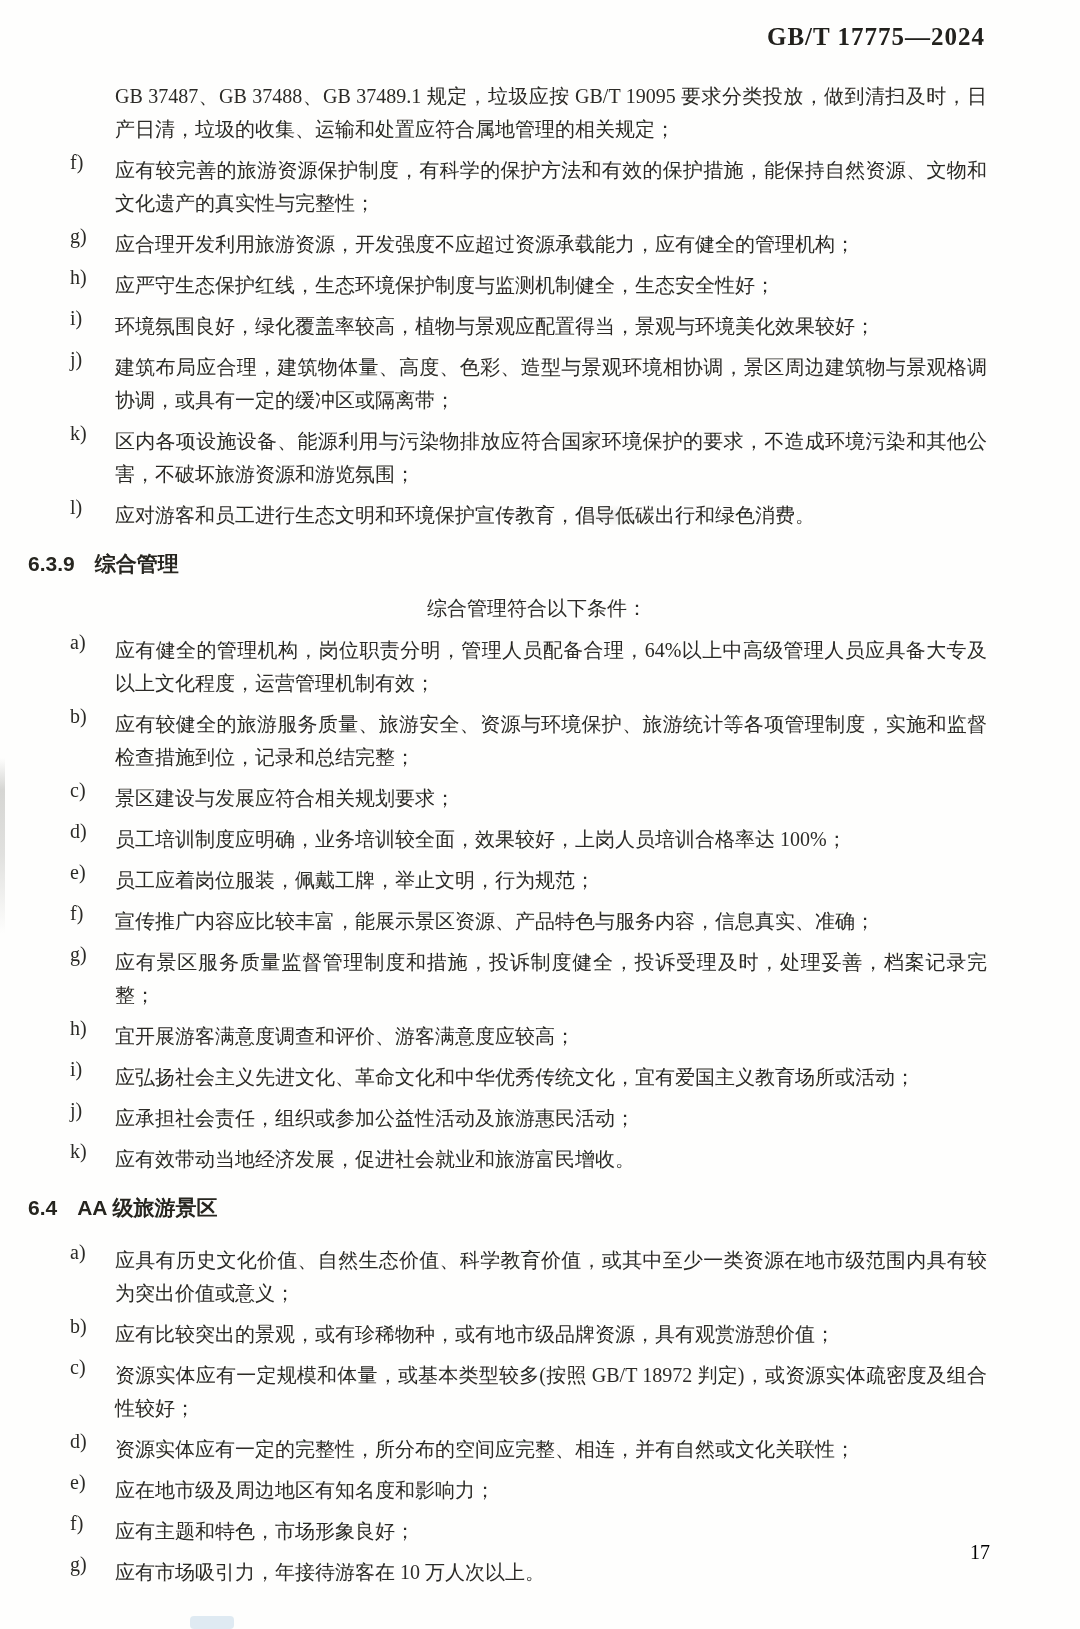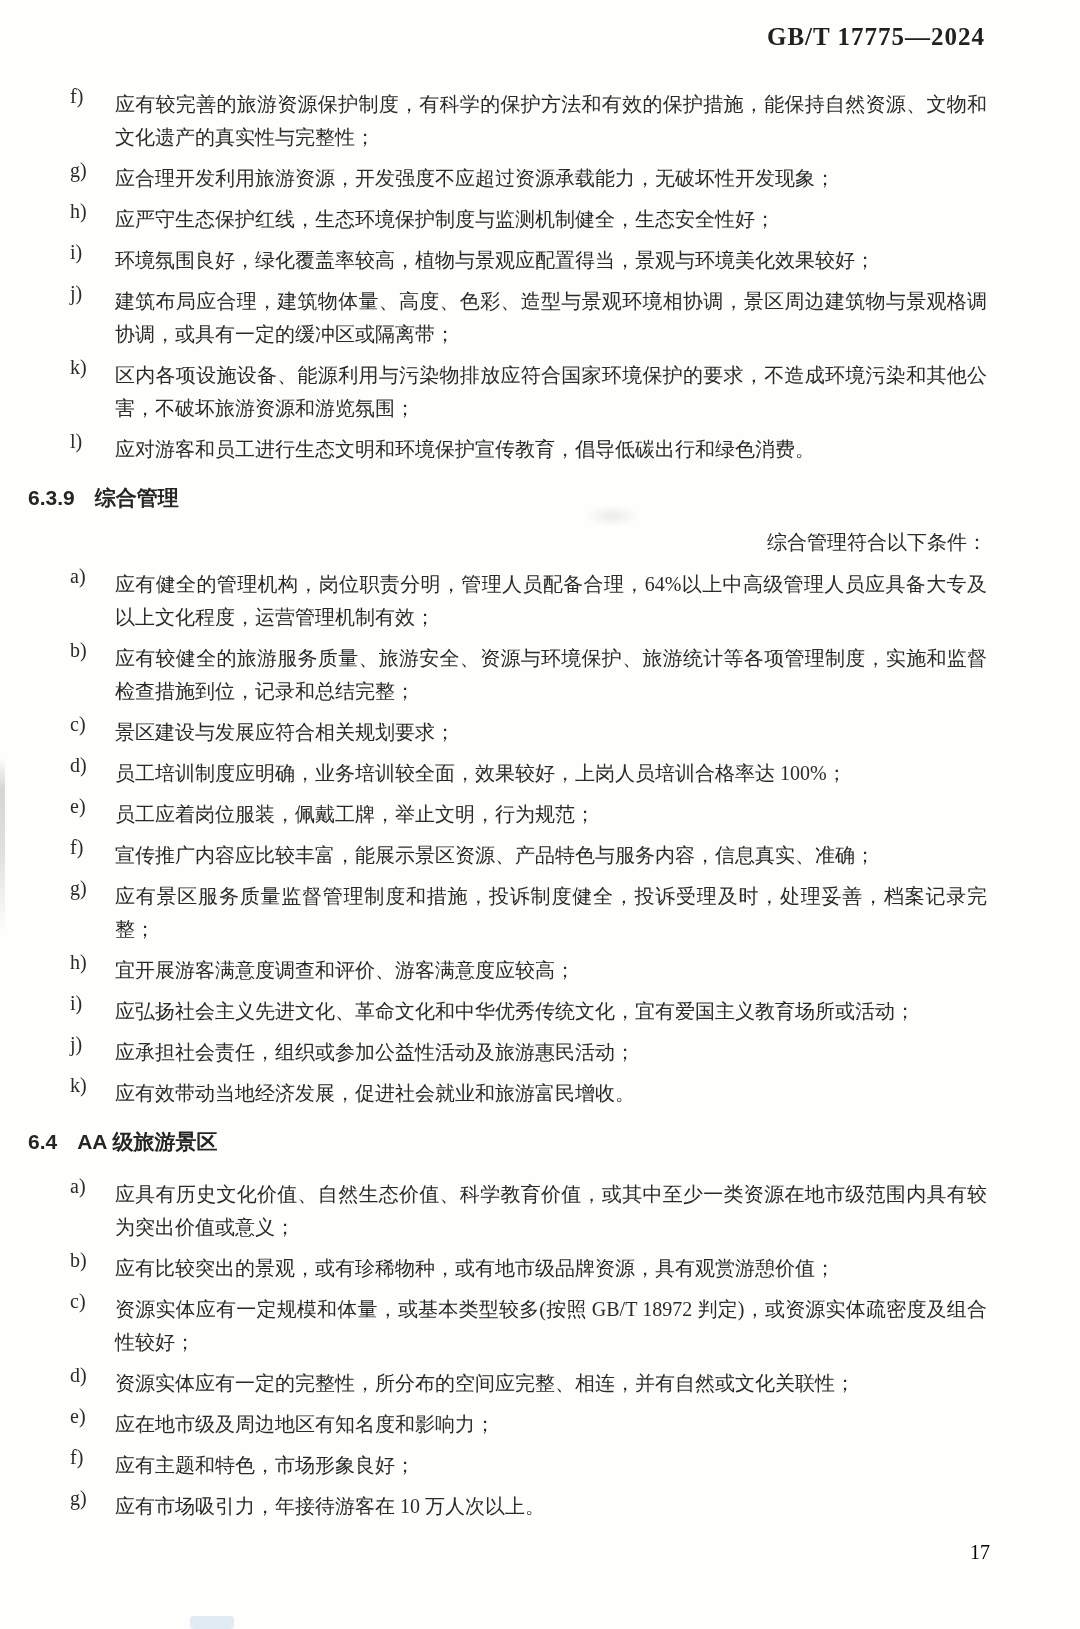--- a/index.html
+++ b/index.html
@@ -59,21 +59,21 @@
     font-weight: bold;
     font-size: 21px;
     line-height: 26px;
     color: #26251f;
     margin: 19px 0 15px -42px;
     align-items: flex-end;
   }
   .section-number { margin-right: 20px; }
   .intro-line {
     margin-bottom: 1px;
-    text-align: right;
+    text-align: center;
     margin-left: 17px;
   }
   .page-number {
     position: absolute;
     top: 1541px;
     right: 90px;
     font-size: 20px;
     color: #000000;
   }
   
@@ -101,29 +101,30 @@
 </head>
 <body>
 
 <div class="page">
   <div class="page-inner">
 
     <div class="doc-header">GB/T 17775—2024</div>
 
     <div class="content">
 
+      <p class="para-cont">GB 37487、GB 37488、GB 37489.1 规定，垃圾应按 GB/T 19095 要求分类投放，做到清扫及时，日产日清，垃圾的收集、运输和处置应符合属地管理的相关规定；</p>
 
       <div class="list">
         <div class="list-item">
           <span class="item-label">f)</span>
           <span class="item-text">应有较完善的旅游资源保护制度，有科学的保护方法和有效的保护措施，能保持自然资源、文物和文化遗产的真实性与完整性；</span>
         </div>
         <div class="list-item">
           <span class="item-label">g)</span>
-          <span class="item-text">应合理开发利用旅游资源，开发强度不应超过资源承载能力，无破坏性开发现象；</span>
+          <span class="item-text">应合理开发利用旅游资源，开发强度不应超过资源承载能力，应有健全的管理机构；</span>
         </div>
         <div class="list-item">
           <span class="item-label">h)</span>
           <span class="item-text">应严守生态保护红线，生态环境保护制度与监测机制健全，生态安全性好；</span>
         </div>
         <div class="list-item">
           <span class="item-label">i)</span>
           <span class="item-text">环境氛围良好，绿化覆盖率较高，植物与景观应配置得当，景观与环境美化效果较好；</span>
         </div>
         <div class="list-item">

